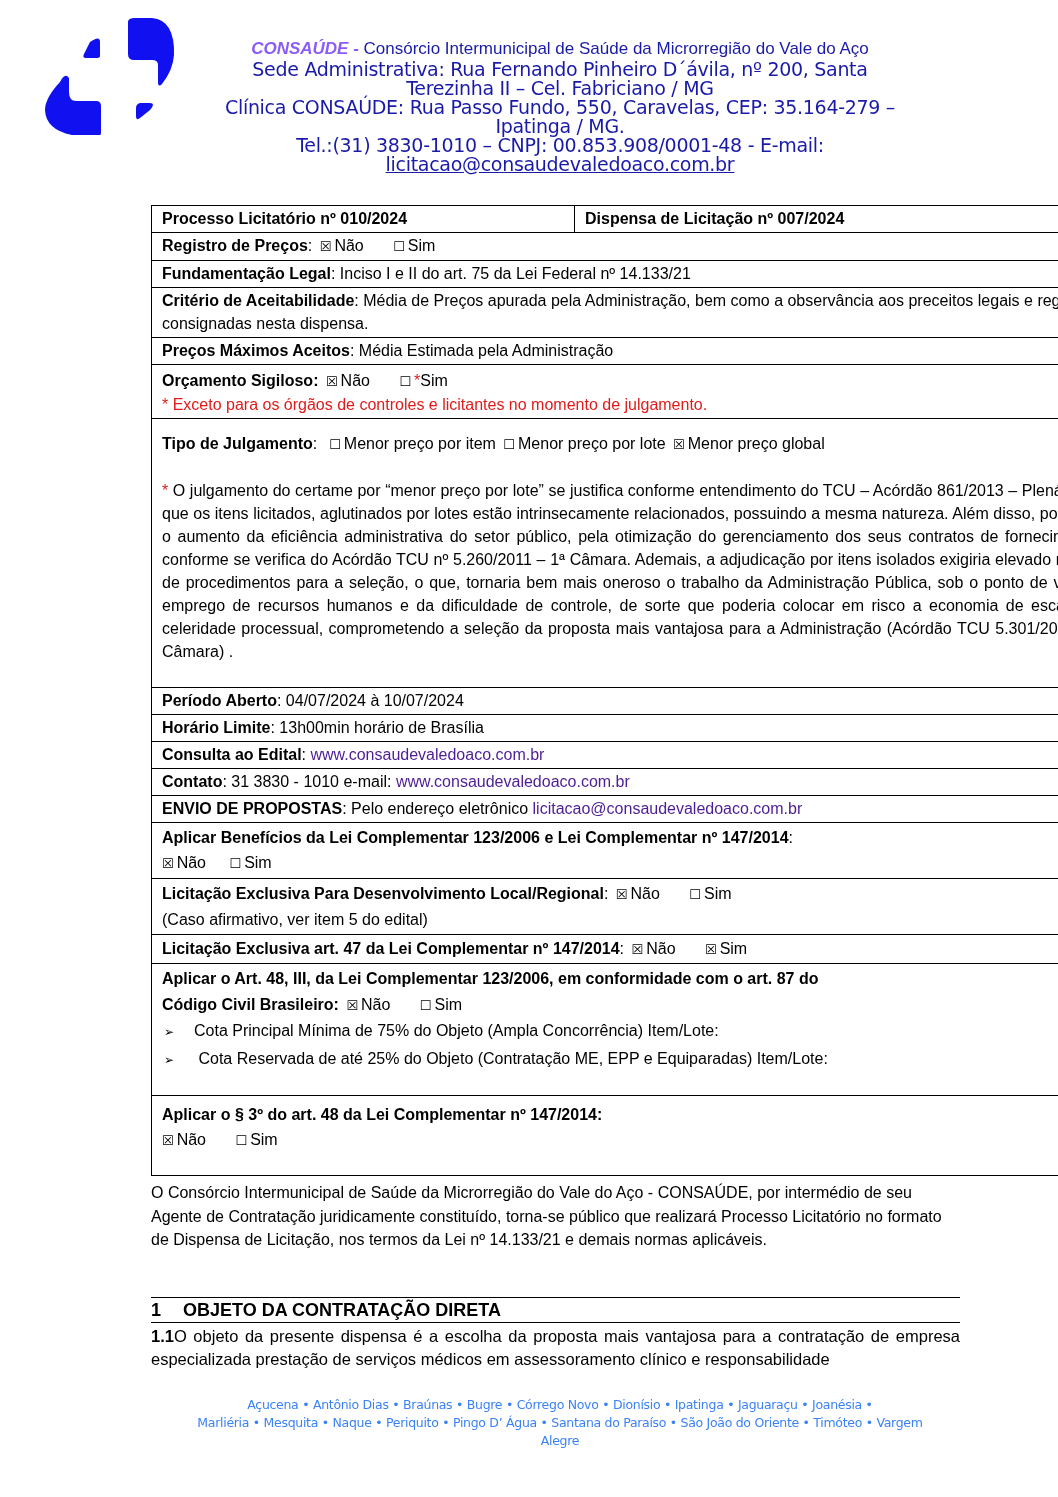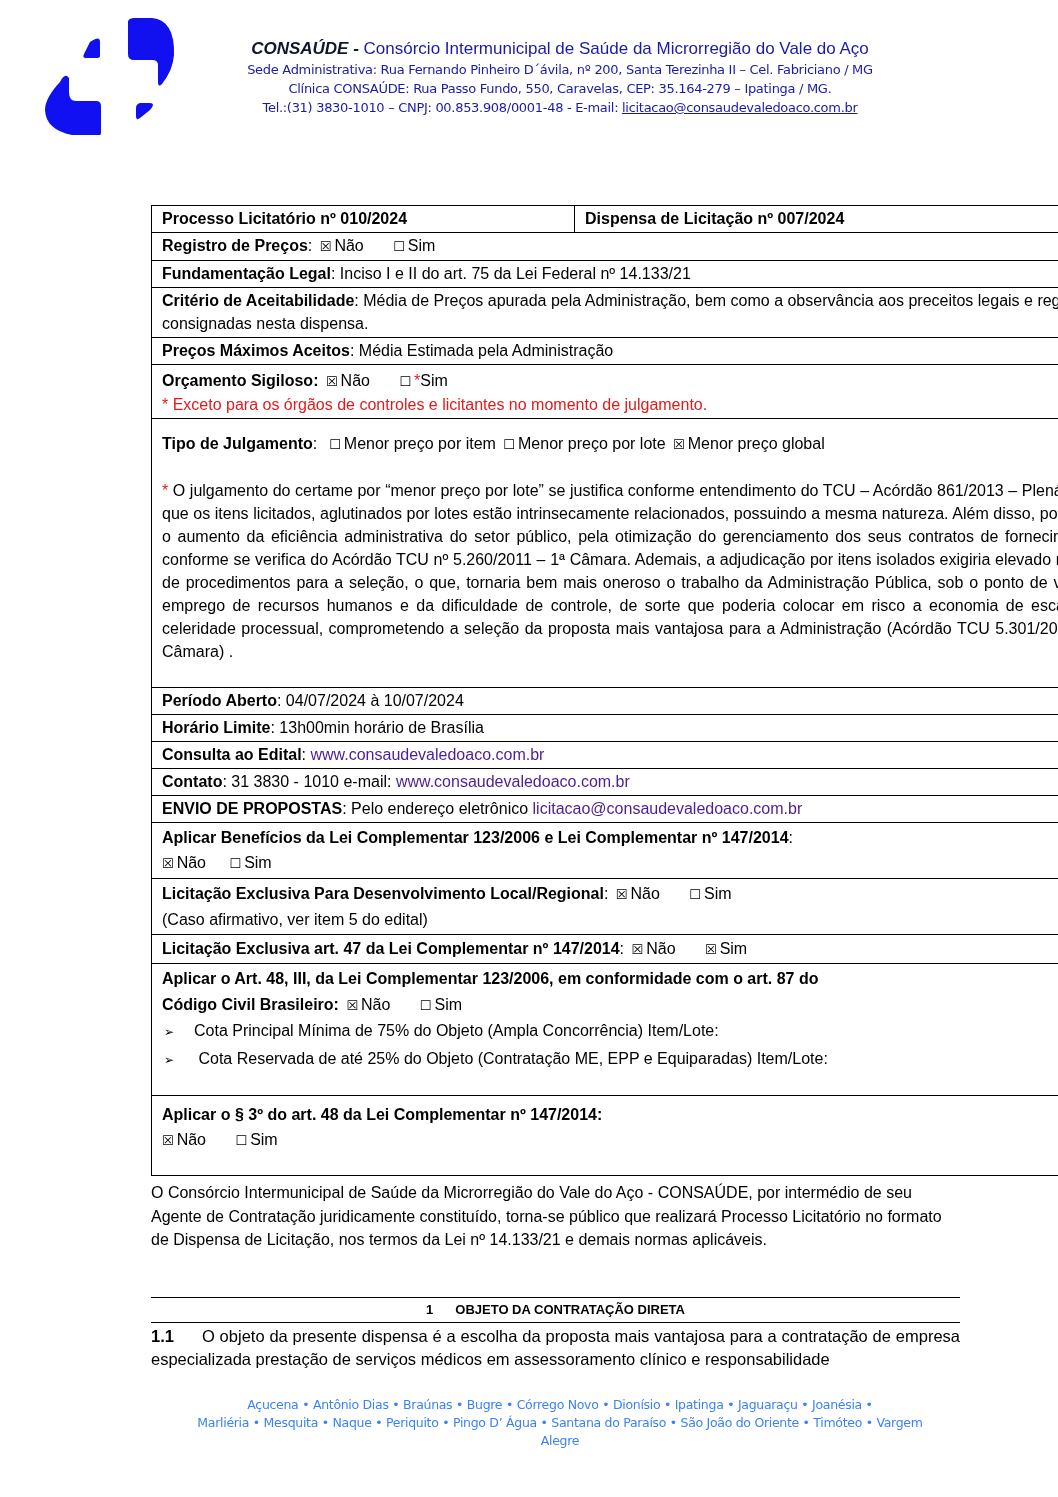--- a/index.html
+++ b/index.html
@@ -1,42 +1,42 @@
 <!DOCTYPE html>
 <html><head>
 <meta charset="utf-8">
 <style>
   html, body { margin:0; padding:0; background:#ffffff; }
   body { width:1058px; height:1497px; position:relative; overflow:hidden;
          font-family:"Liberation Sans", sans-serif; color:#000; }
   .logo { position:absolute; left:40px; top:10px; width:140px; height:125px; }
   .hdr { position:absolute; left:220px; top:38px; width:680px; text-align:center; color:#1a1aa8; }
   .hdr .l1 { font-size:17px; line-height:22px; }
-  .hdr .l1 b { font-style:italic; color:#0f172a; }
-  .hdr .ln { font-size:13px; line-height:19px; font-family:"DejaVu Sans", sans-serif; letter-spacing:-0.3px; }
+  .hdr .l1 b { font-style:italic; color:#8b5cf6; }
+  .hdr .ln { font-size:19px; line-height:19px; font-family:"DejaVu Sans", sans-serif; letter-spacing:-0.3px; }
   .hdr a { color:#1a1aa8; text-decoration:underline; }
 
   table.form { position:absolute; left:151px; top:205px; width:970px; border-collapse:collapse; font-size:16px; }
   table.form td { border:1px solid #000; padding:1px 10px 2px 10px; vertical-align:top; line-height:23px; }
   table.form td.row { padding-top:2px; }
   .lbl { font-weight:bold; }
   .red { color:#e01b1b; }
   .link { color:#4c1d95; }
   .chk { font-family:"DejaVu Sans", sans-serif; font-size:13px; margin:0 3px; }
   .gap { display:inline-block; width:22px; }
   .para { text-align:justify; }
   .bullet { padding-left:2px; }
   .bullet .arr { display:inline-block; width:30px; font-family:"DejaVu Sans", sans-serif; font-size:12px; }
 
   .intro { position:absolute; left:151px; top:1181px; width:800px; font-size:16px; line-height:23.5px; }
   .sec { position:absolute; left:151px; top:1297px; width:809px; border-top:1.5px solid #000; border-bottom:1.5px solid #000;
-         text-align:center; font-weight:bold; font-size:13px; line-height:24px; }
+         font-weight:bold; font-size:18px; line-height:24px; }
   .sec .num { margin-right:22px; }
   .body11 { position:absolute; left:151px; top:1325px; width:809px; font-size:16.5px; line-height:23px; text-align:justify; }
-  .body11 b { margin-right:28px; }
+  .body11 b { }
   .footer { position:absolute; left:160px; top:1396px; width:800px; text-align:center; color:#3b82f6;
             font-family:"DejaVu Sans", sans-serif; font-size:12.5px; line-height:18px; letter-spacing:-0.3px; }
 </style>
 </head>
 <body>
 
 <svg class="logo" viewBox="0 0 140 125">
   <path d="M50 32 Q60 25 60 32 L60 46 Q60 48 56 48 L46 48 Q42 48 44 44 Z" fill="#1010f0"></path>
   <path d="M88 12 Q88 8 95 8 L112 8 Q135 10 134 45 Q133 60 122 74 Q118 78 118 72 L118 55 Q118 50 112 50 L94 50 Q88 50 88 44 Z" fill="#1010f0"></path>
   <path d="M20 72 Q25 62 29 68 L29 82 Q29 91 36 91 L56 91 Q61 91 61 96 L61 122 Q61 128 55 127 L38 126 Q6 122 5 100 Q5 88 20 72 Z" fill="#1010f0"></path>

